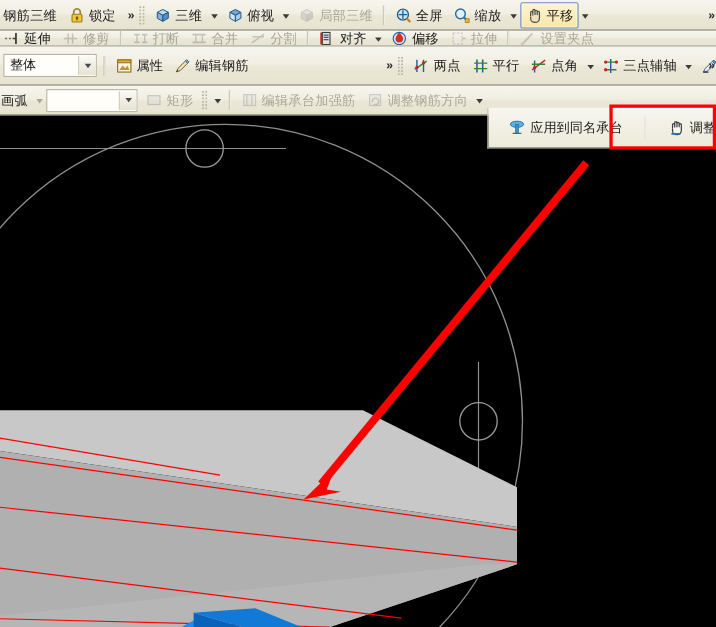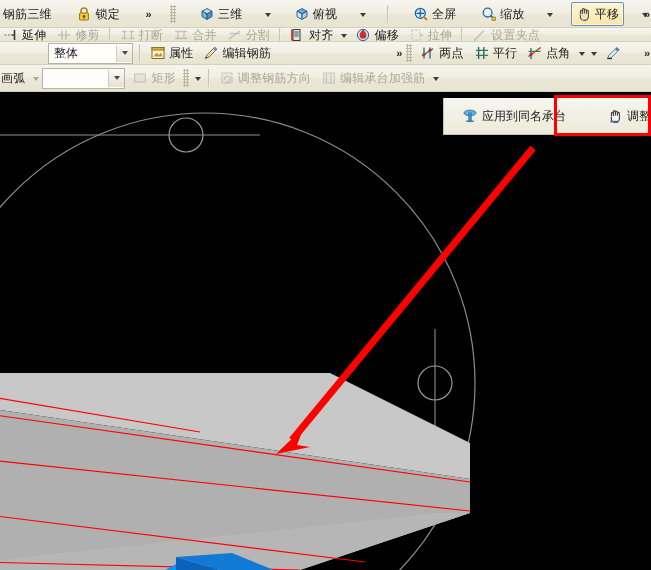--- a/index.html
+++ b/index.html
@@ -22,23 +22,23 @@
     box-sizing: border-box;
     background: linear-gradient(to bottom, #f6f5ee 0%, #f1efe2 45%, #eae7d6 55%, #e7e4d2 100%);
     border-bottom: 1px solid #d3d0bd;
     display: flex;
     align-items: center;
     font-size: 12px;
     color: #1b1b1b;
     white-space: nowrap;
     overflow: hidden;
   }
-  .toolbar.r1 { height: 28px; justify-content: space-between; }
+  .toolbar.r1 { height: 28px; }
   .toolbar.r2 { height: 14px; }
-  .toolbar.r3 { height: 23px; padding-left: 45px; }
+  .toolbar.r3 { height: 36px; }
   .toolbar.r4 { height: 27px; }
 
   .grip {
     width: 6px; height: 18px;
     margin: 0 3px 0 2px;
     background-image:
       radial-gradient(circle at 1.5px 1.5px, #b9b6a2 1px, transparent 1.2px);
     background-size: 3px 3px;
     flex: 0 0 auto;
   }
@@ -208,20 +208,28 @@
       <svg class="ico" viewBox="0 0 16 16">
         <path d="M3 5.2 8 2.6l5 2.6-5 2.6z" fill="#6fa9d6" stroke="#23557f" stroke-width=".9" stroke-linejoin="round"></path>
         <path d="M3 5.2v5.4l5 2.8V8z" fill="#d3e7f5" stroke="#23557f" stroke-width=".9" stroke-linejoin="round"></path>
         <path d="M13 5.2v5.4L8 13.4V8z" fill="#a9cde9" stroke="#23557f" stroke-width=".9" stroke-linejoin="round"></path>
       </svg>
       <span class="lbl">俯视</span>
     </div>
     <span class="caret"></span>
 
 
+    <div class="tbitem disabled">
+      <svg class="ico dim" viewBox="0 0 16 16">
+        <path d="M3 5.2 8 2.6l5 2.6-5 2.6z" fill="#cfcfcf" stroke="#8a8a8a" stroke-width=".9" stroke-linejoin="round"></path>
+        <path d="M3 5.2v5.4l5 2.8V8z" fill="#b5b5b5" stroke="#8a8a8a" stroke-width=".9" stroke-linejoin="round"></path>
+        <path d="M13 5.2v5.4L8 13.4V8z" fill="#9e9e9e" stroke="#8a8a8a" stroke-width=".9" stroke-linejoin="round"></path>
+      </svg>
+      <span class="lbl">局部三维</span>
+    </div>
 
     <div class="sep"></div>
 
     <div class="tbitem">
       <svg class="ico" viewBox="0 0 16 16">
         <circle cx="7.3" cy="7.3" r="5" fill="#cfe6f7" stroke="#1c5f92" stroke-width="1.2"></circle>
         <path d="M7.3 3.4v7.8M3.4 7.3h7.8" stroke="#1c5f92" stroke-width="1.2"></path>
         <path d="m10.6 10.6 3.4 3.4" stroke="#c87d1b" stroke-width="2"></path>
       </svg>
       <span class="lbl">全屏</span>
@@ -385,20 +393,30 @@
       <svg class="ico" viewBox="0 0 16 16">
         <path d="M4 3v11" stroke="#2a5da0" stroke-width="1.3"></path>
         <path d="M1.6 11.6 13.6 2.6" stroke="#cc2222" stroke-width="1.3"></path>
         <path d="M1.6 6.4h12" stroke="#2a8a2a" stroke-width="1.2"></path>
         <circle cx="4" cy="9.6" r="1.5" fill="#cc2222"></circle>
       </svg>
       <span class="lbl">点角</span>
     </div>
     <span class="caret"></span>
 
+    <div class="tbitem">
+      <svg class="ico" viewBox="0 0 16 16">
+        <path d="M7.2 1.6v12.8" stroke="#2a5da0" stroke-width="1.3"></path>
+        <path d="M2 4.4h10.4M2 11.4h10.4" stroke="#2a8a2a" stroke-width="1.2"></path>
+        <circle cx="2.6" cy="4.4" r="1.5" fill="#cc2222"></circle>
+        <circle cx="12.4" cy="4.4" r="1.5" fill="#cc2222"></circle>
+        <circle cx="2.6" cy="11.4" r="1.5" fill="#cc2222"></circle>
+      </svg>
+      <span class="lbl">三点辅轴</span>
+    </div>
     <span class="caret"></span>
 
     <div class="tbitem">
       <svg class="ico" viewBox="0 0 16 16">
         <path d="M2.4 13.6 4 10.4l6.6-6.6 2.2 2.2-6.6 6.6z" fill="#e8f0f8" stroke="#44608a" stroke-width=".9" stroke-linejoin="round"></path>
         <path d="m10.6 3.8 2.2 2.2 1.2-1.4-2-2z" fill="#5e9ccd" stroke="#2a5a86" stroke-width=".8"></path>
         <path d="M2.4 13.6h4.6" stroke="#2a2a2a" stroke-width="1.1"></path>
       </svg>
 
     </div>
@@ -427,32 +445,32 @@
     </div>
 
     <div class="grip"></div>
 
     <span class="caret"></span>
 
     <div class="sep"></div>
 
     <div class="tbitem disabled">
       <svg class="ico dim" viewBox="0 0 16 16">
+        <rect x="2.6" y="3" width="10.8" height="10" fill="#dcdcdc" stroke="#8a8a8a" stroke-width="1"></rect>
+        <path d="M5.4 3v10M10 3v10" stroke="#8a8a8a" stroke-width="1.1"></path>
+      </svg>
+      <span class="lbl">编辑承台加强筋</span>
+    </div>
+
+    <div class="tbitem disabled">
+      <svg class="ico dim" viewBox="0 0 16 16">
         <rect x="3" y="3" width="10" height="10" fill="#dcdcdc" stroke="#8a8a8a" stroke-width="1"></rect>
         <path d="M5.4 9.6a3 3 0 1 1 1.4 2.2" fill="none" stroke="#7a7a7a" stroke-width="1.2"></path>
       </svg>
       <span class="lbl">调整钢筋方向</span>
-    </div>
-
-    <div class="tbitem disabled">
-      <svg class="ico dim" viewBox="0 0 16 16">
-        <rect x="2.6" y="3" width="10.8" height="10" fill="#dcdcdc" stroke="#8a8a8a" stroke-width="1"></rect>
-        <path d="M5.4 3v10M10 3v10" stroke="#8a8a8a" stroke-width="1.1"></path>
-      </svg>
-      <span class="lbl">编辑承台加强筋</span>
     </div>
 
     <span class="caret"></span>
   </div>
 
   <div id="viewport">
     <svg width="651" height="463" viewBox="0 0 651 463">
 
       <rect x="0" y="0" width="651" height="463" fill="#000000"></rect>
 

